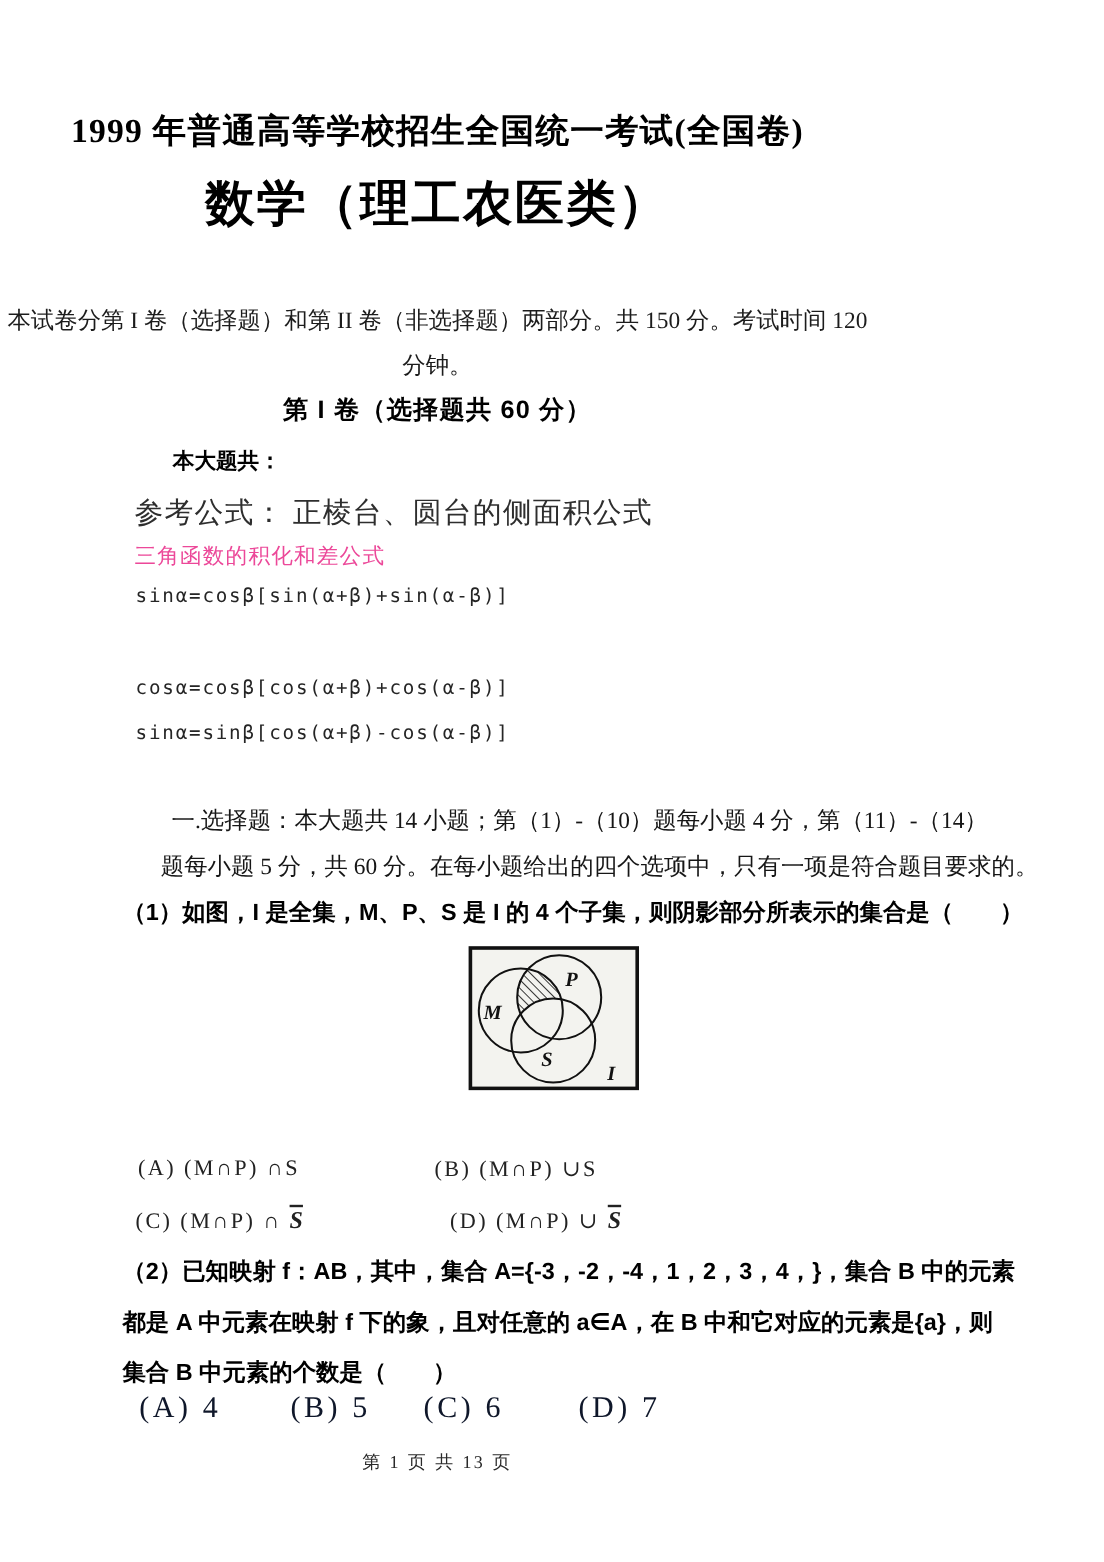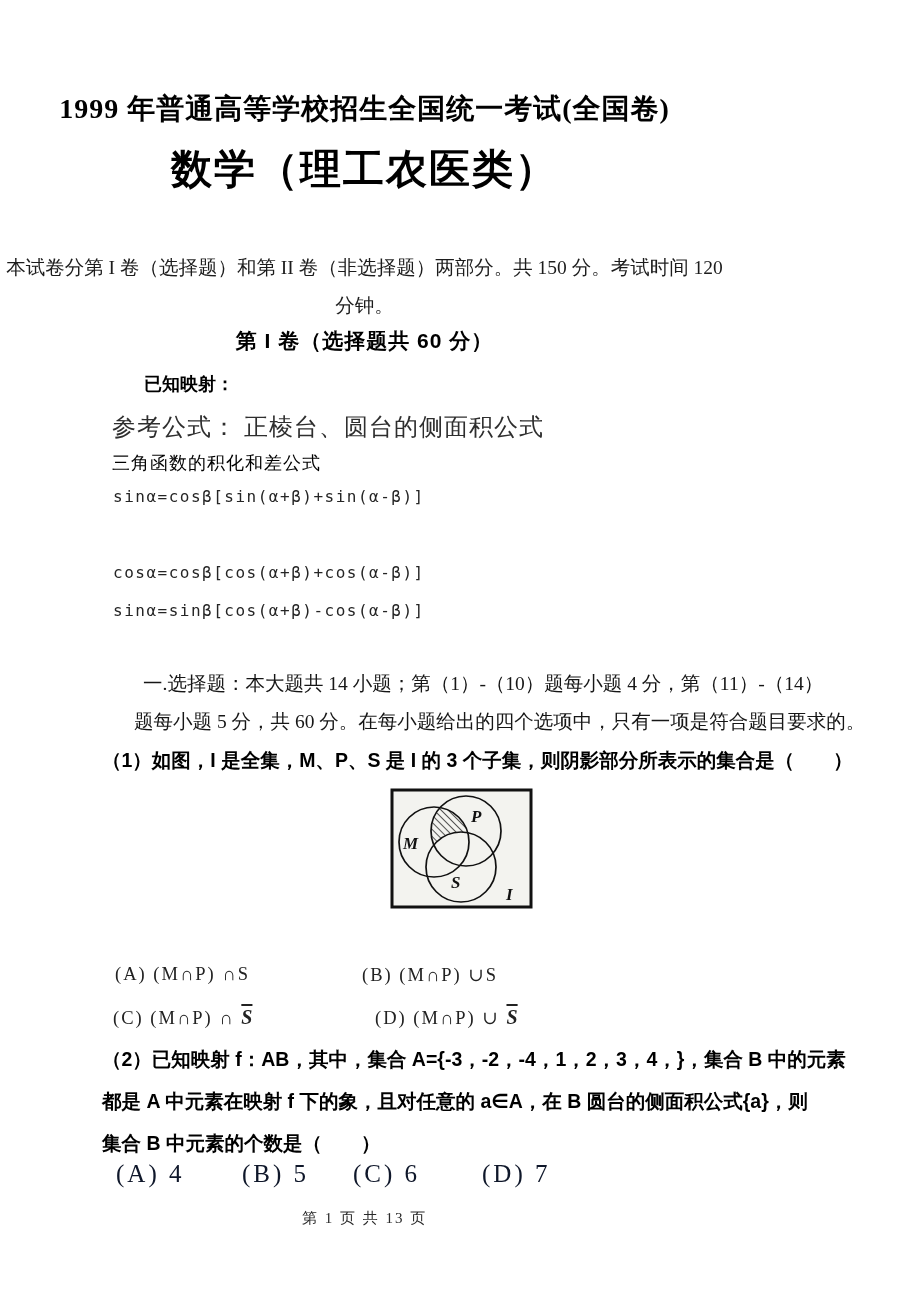--- a/index.html
+++ b/index.html
@@ -14,21 +14,21 @@
   .abs{position:absolute;white-space:nowrap;}
   .center{left:0;width:729px;text-align:center;}
   .title1{top:90px;font-size:28px;font-weight:bold;letter-spacing:1px;color:#000;}
   .title2{top:142px;font-size:41px;font-weight:bold;letter-spacing:2px;color:#000;}
   .intro{top:249px;font-size:19.5px;line-height:38px;}
   .sec-heading{top:327px;font-size:21px;font-weight:bold;
     font-family:"Liberation Sans","DejaVu Sans",sans-serif;color:#000;letter-spacing:1px;}
   .notice{top:372px;left:144px;font-size:18px;font-weight:bold;
     font-family:"Liberation Sans","DejaVu Sans",sans-serif;color:#000;}
   .refline{top:411px;left:112px;font-size:24px;color:#2e2e2e;letter-spacing:1px;}
-  .trigline{top:451px;left:112px;font-size:18px;color:#000000;letter-spacing:1px;}
+  .trigline{top:451px;left:112px;font-size:18px;color:#ec4899;letter-spacing:1px;}
   .formula{left:113px;font-size:16px;color:#252525;
     font-family:"DejaVu Sans Mono","Liberation Mono",monospace;letter-spacing:1.5px;}
   .f0{top:487px}.f1{top:525px}.f2{top:563px}.f3{top:601px}
   .secintro{font-size:19.5px;color:#161616;}
   .si1{top:670px;left:143px;}
   .si2{top:708px;left:104px;margin-left:30px;}
   .qbold{font-family:"Liberation Sans","DejaVu Sans",sans-serif;
     font-weight:bold;font-size:19.5px;color:#000;}
   .q1text{top:747px;left:102px;}
   .venn{top:788px;left:390px;}
@@ -52,32 +52,32 @@
 <div class="page">
 
   <div class="abs center title1">1999 年普通高等学校招生全国统一考试(全国卷)</div>
   <div class="abs center title2">数学（理工农医类）</div>
 
   <div class="abs center intro">本试卷分第 I 卷（选择题）和第 II 卷（非选择题）两部分。共 150 分。考试时间 120</div>
   <div class="abs center intro" style="top:287px">分钟。</div>
 
   <div class="abs center sec-heading">第 I 卷（选择题共 60 分）</div>
 
-  <div class="abs notice">已知映射：</div>
+  <div class="abs notice">本大题共：</div>
   <div class="abs refline">参考公式：  正棱台、圆台的侧面积公式</div>
   <div class="abs trigline">三角函数的积化和差公式</div>
 
   <div class="abs formula f0">sinα=cosβ[sin(α+β)+sin(α-β)]</div>
   <div class="abs formula f2">cosα=cosβ[cos(α+β)+cos(α-β)]</div>
   <div class="abs formula f3">sinα=sinβ[cos(α+β)-cos(α-β)]</div>
 
   <div class="abs secintro si1">一.选择题：本大题共 14 小题；第（1）-（10）题每小题 4 分，第（11）-（14）</div>
   <div class="abs secintro si2">题每小题 5 分，共 60 分。在每小题给出的四个选项中，只有一项是符合题目要求的。</div>
 
-  <div class="abs qbold q1text">（1）如图，I 是全集，M、P、S 是 I 的 3 个子集，则阴影部分所表示的集合是（　　）</div>
+  <div class="abs qbold q1text">（1）如图，I 是全集，M、P、S 是 I 的 4 个子集，则阴影部分所表示的集合是（　　）</div>
 
   <div class="abs venn">
     <svg width="143" height="121" viewBox="0 0 143 121" xmlns="http://www.w3.org/2000/svg">
       <defs>
         <pattern id="hatch" width="5" height="5" patternUnits="userSpaceOnUse" patternTransform="rotate(-45)">
           <rect width="5" height="5" fill="#f3f3ef"></rect>
           <line x1="0" y1="0" x2="0" y2="5" stroke="#111" stroke-width="1.4"></line>
         </pattern>
         <clipPath id="clipM">
             <circle cx="44" cy="54" r="35"></circle>
@@ -97,21 +97,21 @@
       <text x="116" y="112" font-family="Liberation Serif, DejaVu Serif, serif" font-size="17" font-weight="bold" font-style="italic" fill="#111">I</text>
     </svg>
   </div>
 
   <div class="abs opt o1a">(A) (M∩P) ∩S</div>
   <div class="abs opt o1b">(B) (M∩P) ∪S</div>
   <div class="abs opt o1c"><span>(C) (M∩P) ∩ </span><span class="sbar">S</span></div>
   <div class="abs opt o1d"><span>(D) (M∩P) ∪ </span><span class="sbar">S</span></div>
 
   <div class="abs qbold q2l1">（2）已知映射 f：AB，其中，集合 A={-3，-2，-4，1，2，3，4，}，集合 B 中的元素</div>
-  <div class="abs qbold q2l2">都是 A 中元素在映射 f 下的象，且对任意的 a∈A，在 B 圆台的侧面积公式{a}，则</div>
+  <div class="abs qbold q2l2">都是 A 中元素在映射 f 下的象，且对任意的 a∈A，在 B 中和它对应的元素是{a}，则</div>
   <div class="abs qbold q2l3">集合 B 中元素的个数是（　　）</div>
 
   <div class="abs opt2 o2a">(A) 4</div>
   <div class="abs opt2 o2b">(B) 5</div>
   <div class="abs opt2 o2c">(C) 6</div>
   <div class="abs opt2 o2d">(D) 7</div>
 
   <div class="abs center footer">第 1 页 共 13 页</div>
 
 </div>

